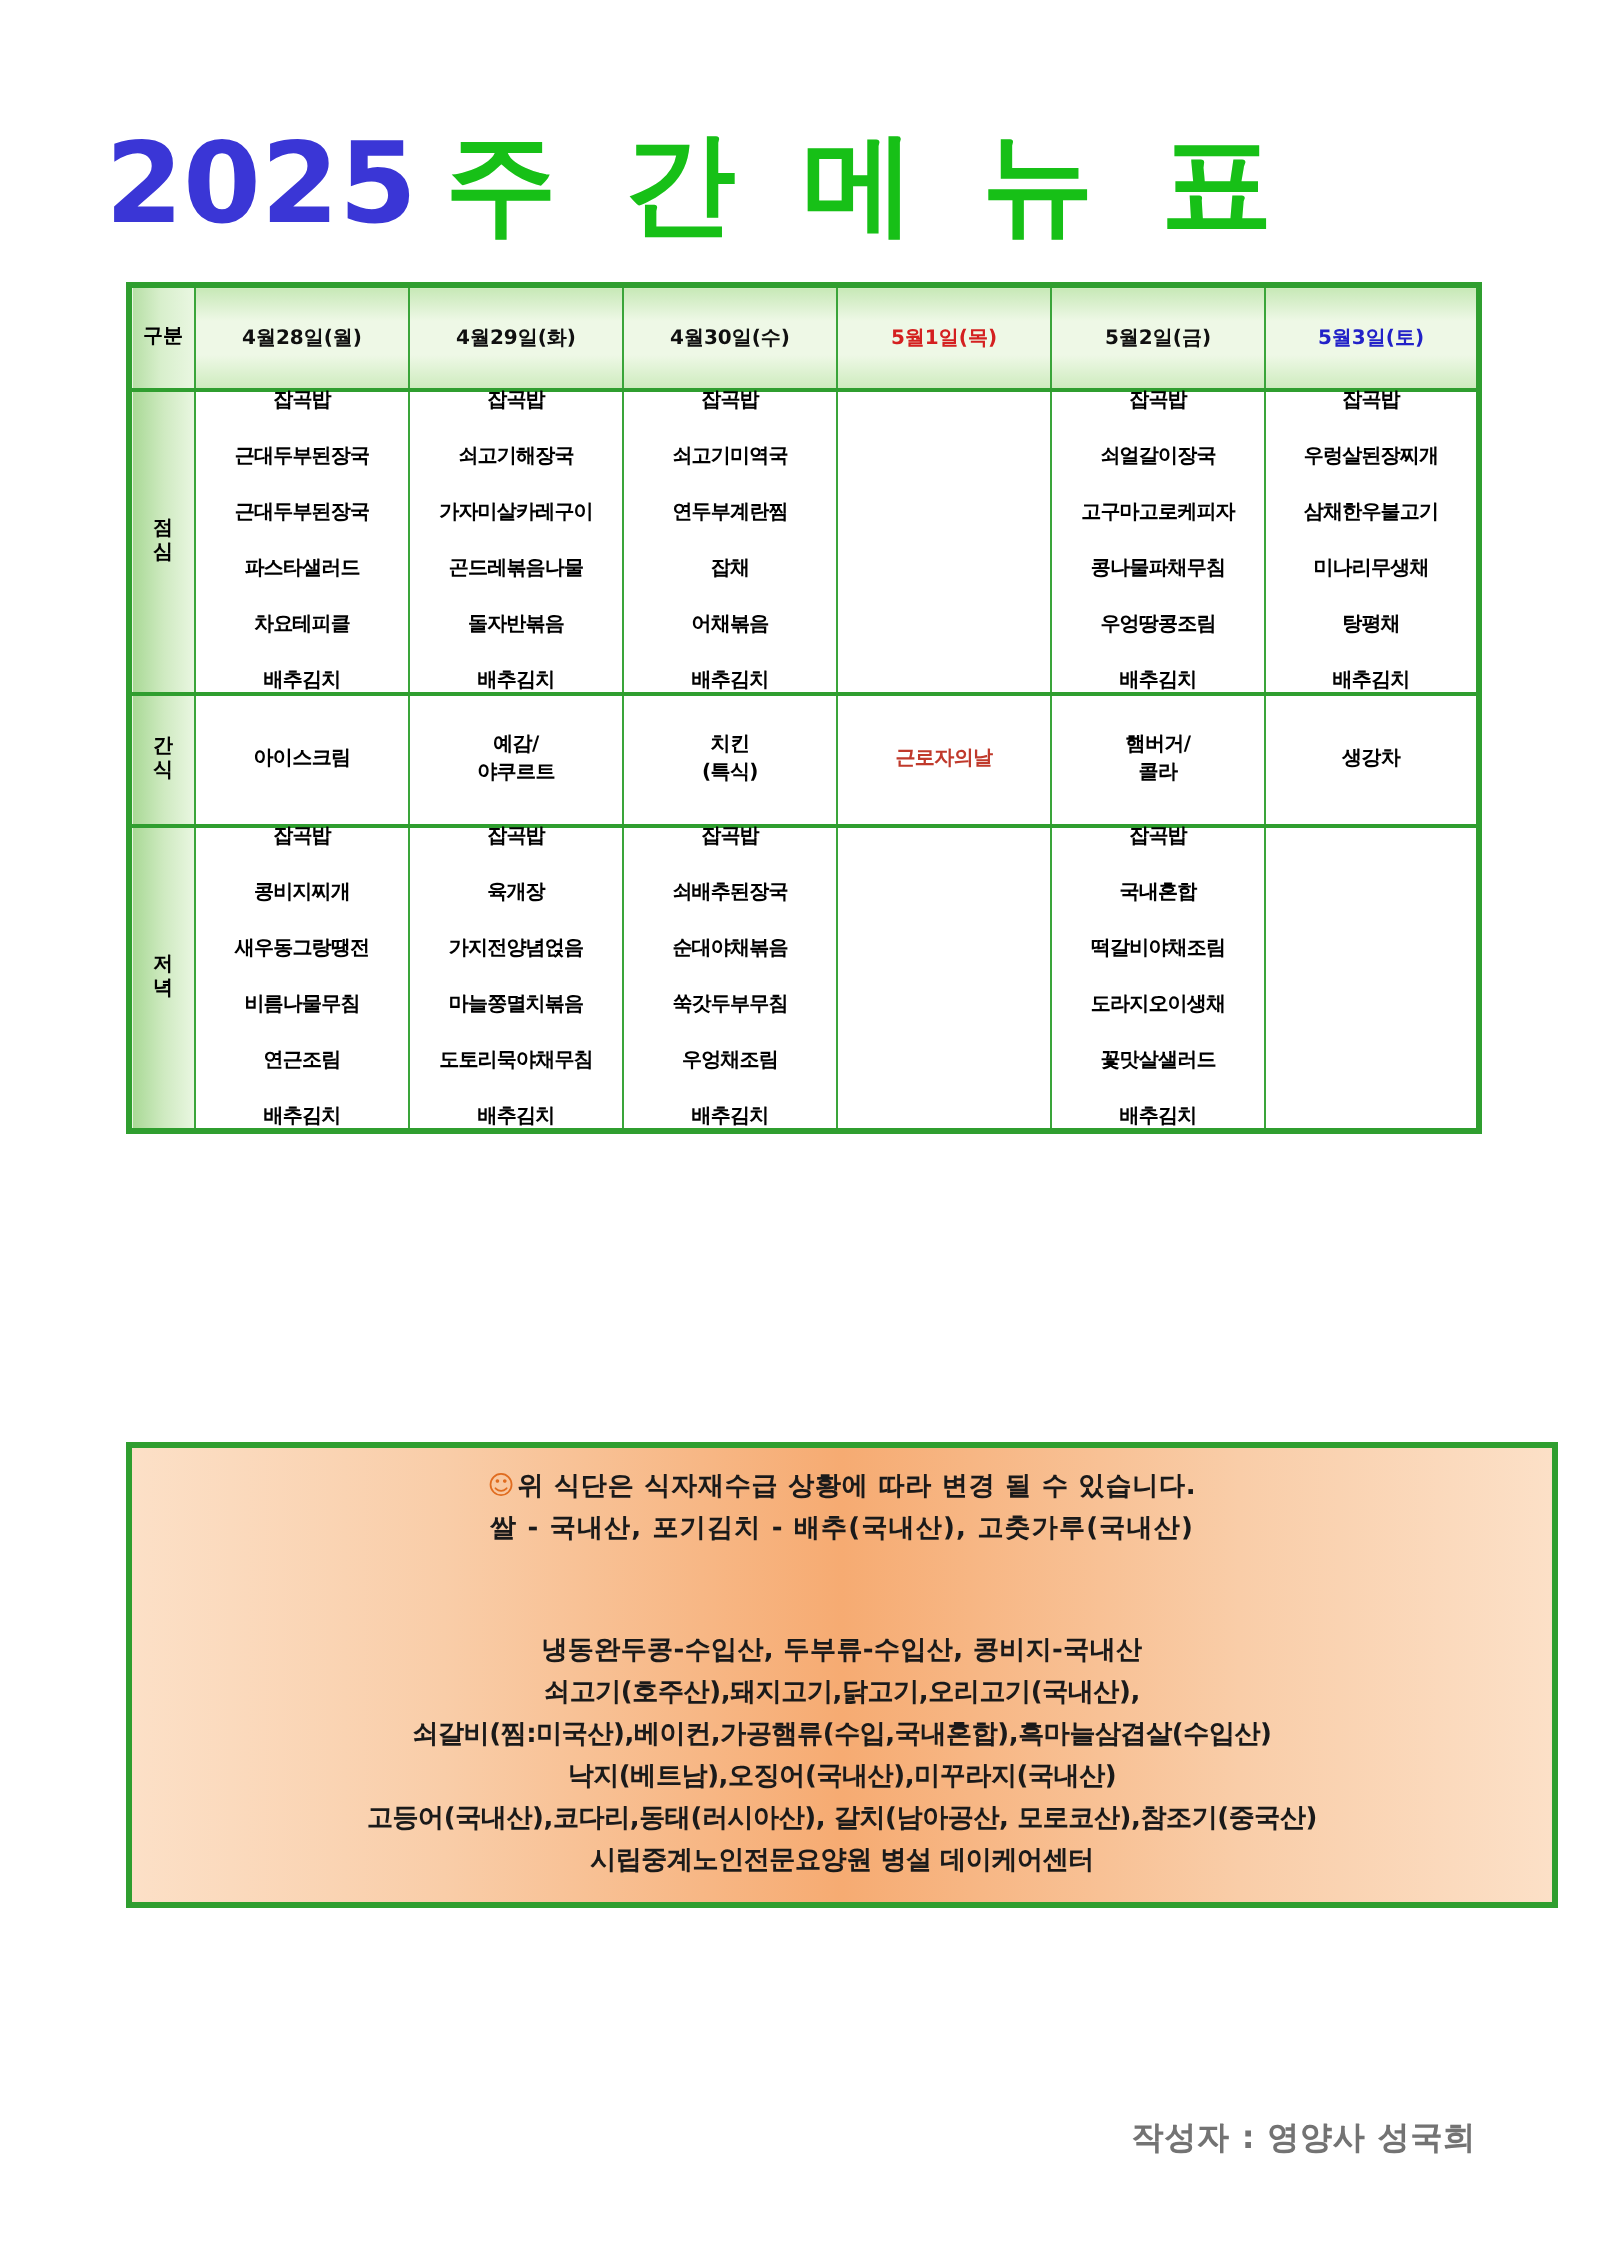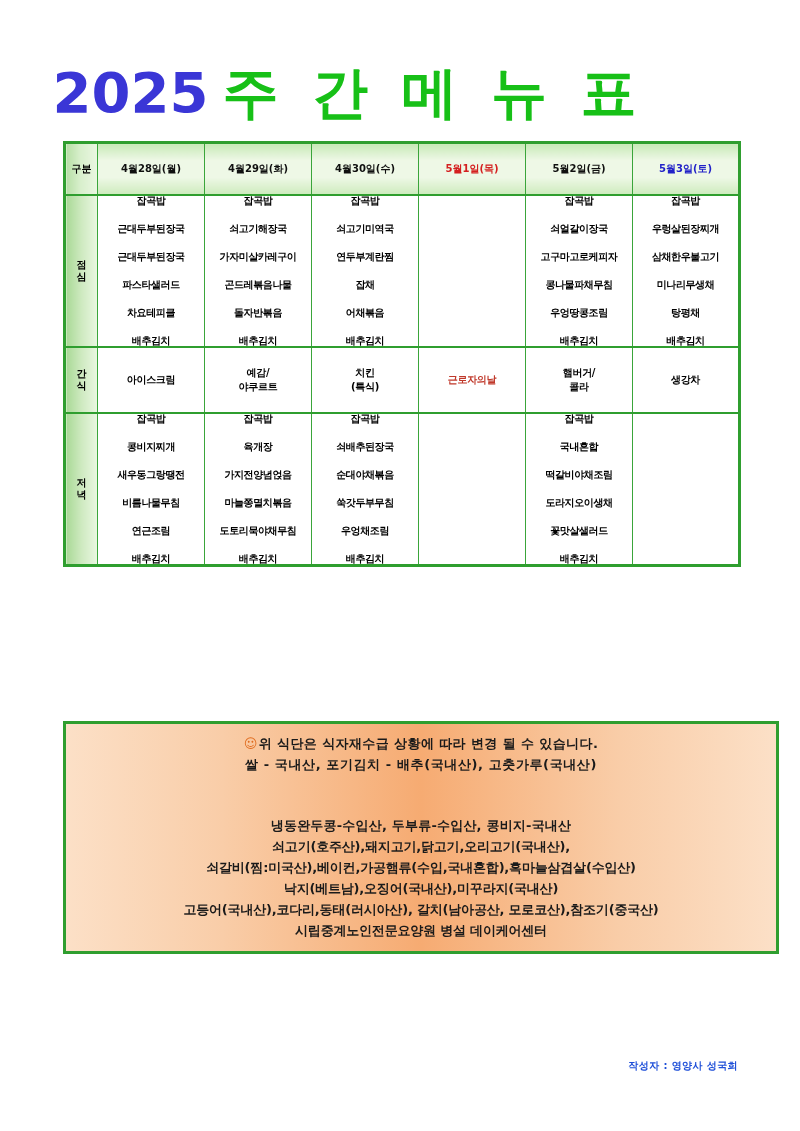--- a/index.html
+++ b/index.html
@@ -157,23 +157,23 @@
     color: #e06c1f;
     font-size: 13px;
     margin-right: 1px;
   }
 
   
   .author {
     position: absolute;
     top: 1059px;
     right: 62px;
-    font-size: 10px;
-    font-weight: bold;
-    color: #1d4ed8;
+    font-size: 16px;
+    font-weight: bold;
+    color: #737373;
     letter-spacing: 0.4px;
     white-space: nowrap;
   }
 </style>
 </head>
 <body>
 
 <div class="title">
   <span class="year">2025</span><span class="main">주 간 메 뉴 표</span>
 </div>

